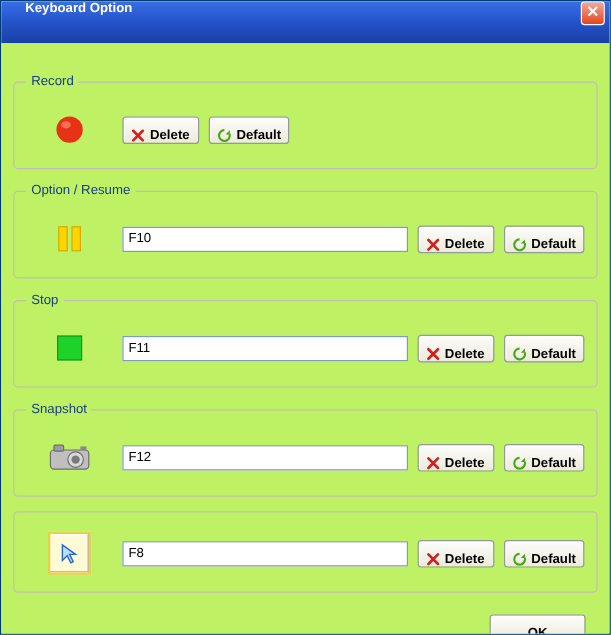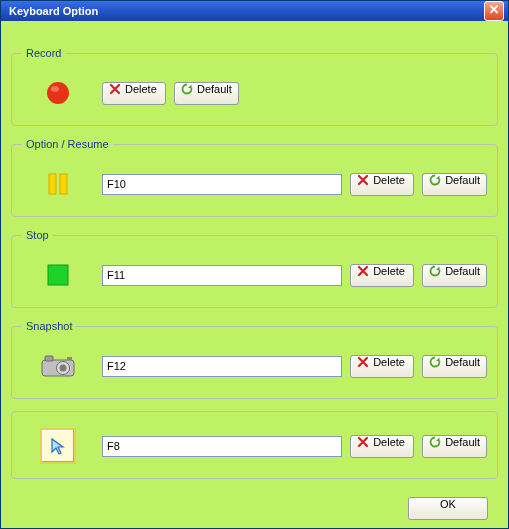--- a/index.html
+++ b/index.html
@@ -7,25 +7,25 @@
     margin: 0;
     font-family: Tahoma, Arial, sans-serif;
     font-size: 11px;
     background: #ece9d8;
     width: 509px;
     height: 529px;
     overflow: hidden;
     border: 1px solid #003c74;
   }
   .titlebar {
-    height: 20px;
+    height: 35px;
     background: linear-gradient(to bottom, #3a6ee7 0%, #2353c9 50%, #1941a5 100%);
     display: flex;
-    align-items: center;
-    padding: 0 4px 0 8px;
+    align-items: flex-start;
+    padding: 0 4px 0 20px;
     color: #fff;
     font-weight: bold;
   }
   .titlebar .title { flex: 1; }
   .titlebar .close-btn {
     width: 20px; height: 20px;
     background: linear-gradient(to bottom, #f5a793, #e2461e);
     border: 1px solid #fff;
     border-radius: 3px;
     color: #fff;
@@ -89,24 +89,25 @@
   .btn {
     height: 23px;
     min-width: 64px;
     background: linear-gradient(to bottom, #fdfdfb, #eceadb);
     border: 1px solid #919b9c;
     border-radius: 3px;
     padding: 0 6px;
     font-family: Tahoma, Arial, sans-serif;
     font-size: 11px;
     display: inline-flex;
-    align-items: flex-start;
+    align-items: flex-end;
     gap: 4px;
     cursor: pointer;
     box-shadow: inset 1px 1px 0 #fff;
+    font-weight: bold;
   }
   .btn .bicon { width: 12px; height: 12px; display:inline-block; }
   .footer {
     display: flex;
     justify-content: flex-end;
     gap: 18px;
     padding: 6px 10px 0 0;
   }
   .btn.footer-btn { min-width: 80px; justify-content: center; }
   

